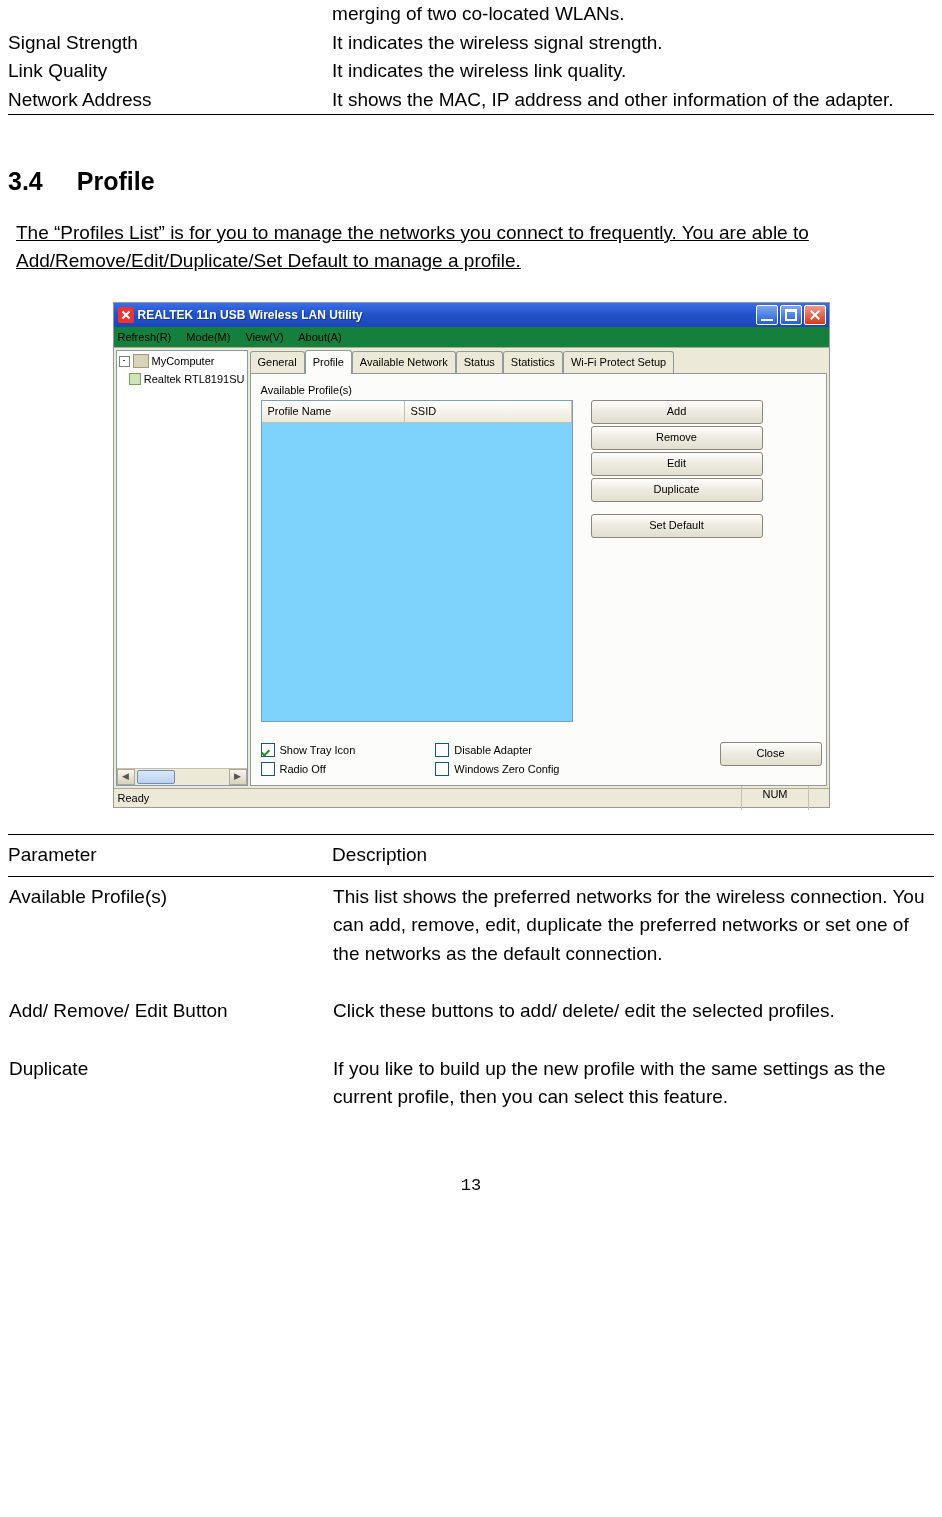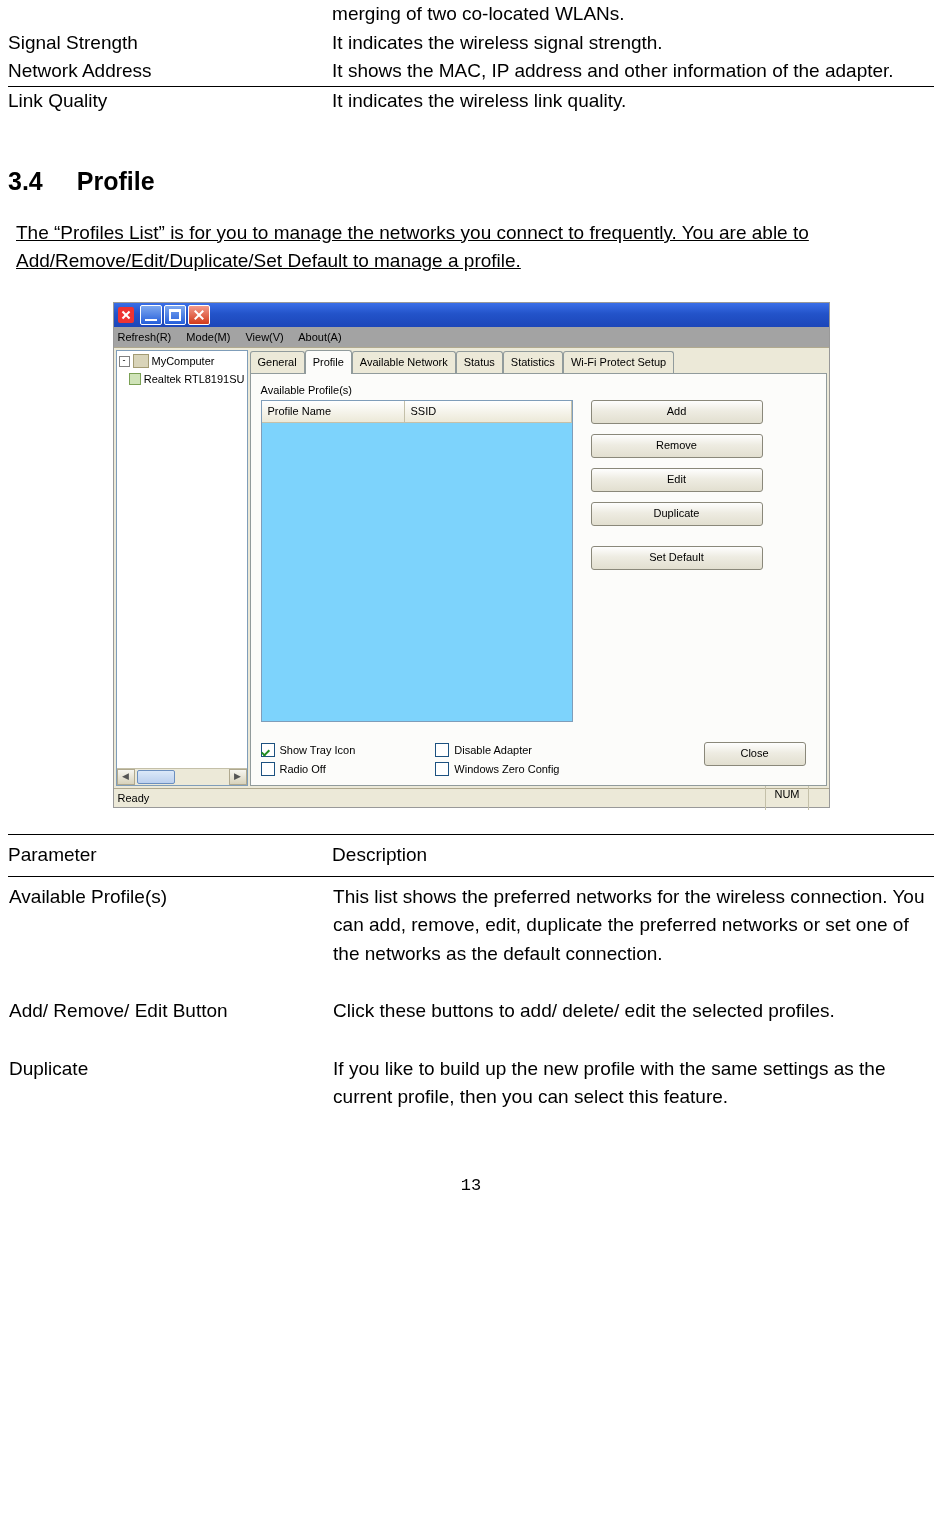--- a/index.html
+++ b/index.html
@@ -24,21 +24,21 @@
   .titlebar .ticon:before,.titlebar .ticon:after{content:"";position:absolute;left:3px;right:3px;top:7px;height:2px;background:#fff;}
   .titlebar .ticon:before{transform:rotate(45deg);} .titlebar .ticon:after{transform:rotate(-45deg);}
   .titlebar .ttext{font-weight:bold;font-size:12px;text-shadow:1px 1px 0 rgba(0,0,0,.3);flex:1;white-space:nowrap;overflow:hidden;}
   .winbtns{display:flex;margin-right:3px;}
   .winbtn{width:20px;height:18px;margin-left:2px;border:1px solid #fff;border-radius:2px;background:linear-gradient(to bottom,#7ea8ef,#245edb);position:relative;}
   .winbtn.close{background:linear-gradient(to bottom,#f39a8b,#d23a1a);}
   .winbtn.min:after{content:"";position:absolute;left:4px;right:4px;bottom:3px;height:2px;background:#fff;}
   .winbtn.max:after{content:"";position:absolute;left:4px;right:4px;top:3px;bottom:3px;border:2px solid #fff;border-top-width:3px;}
   .winbtn.close:before,.winbtn.close:after{content:"";position:absolute;left:4px;right:4px;top:8px;height:2px;background:#fff;}
   .winbtn.close:before{transform:rotate(45deg);} .winbtn.close:after{transform:rotate(-45deg);}
-  .menubar{background:#a3a3a3;border-bottom:1px solid #b0a98f;padding:2px 4px;font-size:11px;}
+  .menubar{background:#15803d;border-bottom:1px solid #b0a98f;padding:2px 4px;font-size:11px;}
   .menubar span{margin-right:12px;}
   .body2{display:flex;height:440px;}
   
   .treepane{width:130px;background:#fff;border:1px solid #7f9db9;margin:2px;display:flex;flex-direction:column;}
   .treebody{flex:1;padding:2px;overflow:hidden;white-space:nowrap;font-size:11px;}
   .treebody .n1{display:flex;align-items:center;}
   .treebody .box{width:9px;height:9px;border:1px solid #808080;margin-right:3px;text-align:center;line-height:7px;font-size:9px;color:#000;}
   .treebody .cico{width:14px;height:12px;background:#d9d4b9;border:1px solid #a39b73;margin-right:3px;}
   .treebody .n2{display:flex;align-items:center;margin-left:10px;margin-top:1px;}
   .treebody .nico{width:14px;height:10px;background:#cfe3b8;border:1px solid #7aa054;margin-right:3px;}
@@ -53,34 +53,34 @@
   .tab.on{background:#fcfcfa;padding-top:3px;padding-bottom:3px;position:relative;}
   .tab.on:after{content:"";position:absolute;left:0;right:0;bottom:-1px;height:2px;background:#fcfcfa;}
   .tabpage{flex:1;background:#fcfcfa;border:1px solid #919b9c;padding:8px 10px 8px 10px;position:relative;}
   .aplabel{font-size:11px;margin-bottom:2px;}
   .pflex{display:flex;}
   .plist{width:310px;height:320px;border:1px solid #7f9db9;background:#7dd3fc;}
   .plhdr{display:flex;background:linear-gradient(to bottom,#fff,#ece9d8);border-bottom:1px solid #c4c0a9;font-size:11px;}
   .plhdr div{padding:2px 6px;border-right:1px solid #c4c0a9;}
   .plhdr .c1{width:130px;} .plhdr .c2{flex:1;}
   .btncol{margin-left:18px;display:flex;flex-direction:column;}
-  .xpbtn{width:170px;height:22px;margin-bottom:10px;background:linear-gradient(to bottom,#fefefe,#eeece2 45%,#e2dfd0);border:1px solid #8a887a;border-radius:3px;font-size:11px;text-align:center;line-height:20px;font-family:Tahoma,sans-serif;}
+  .xpbtn{width:170px;height:22px;margin-bottom:2px;background:linear-gradient(to bottom,#fefefe,#eeece2 45%,#e2dfd0);border:1px solid #8a887a;border-radius:3px;font-size:11px;text-align:center;line-height:20px;font-family:Tahoma,sans-serif;}
   .btncol .gap{height:10px;}
   
-  .bottomrow{position:absolute;left:10px;right:20px;bottom:6px;display:flex;align-items:flex-start;}
+  .bottomrow{position:absolute;left:10px;right:4px;bottom:6px;display:flex;align-items:flex-start;}
   .cbblock{display:flex;flex-direction:column;font-size:11px;}
   .cbblock label{display:flex;align-items:center;margin-bottom:2px;white-space:nowrap;}
   .cb{width:12px;height:12px;border:1px solid #1c5180;background:#fff;margin-right:5px;display:inline-block;position:relative;}
   .cb.on:after{content:"";position:absolute;left:1px;top:4px;width:3px;height:6px;border:solid #1f8b1f;border-width:0 2px 2px 0;transform:rotate(45deg);}
   .bottomrow .col2{margin-left:80px;}
   .closewrap{margin-left:auto;border-radius:8px;}
   .closewrap .xpbtn{width:100px;margin:0;}
   .statusbar{height:18px;background:#ece9d8;border-top:1px solid #b0a98f;display:flex;align-items:center;font-size:11px;padding:0 4px;}
   .statusbar .spacer{flex:1;}
-  .statusbar .cell{border:1px solid #c4c0a9;border-top:none;border-bottom:none;padding:0 8px;height:24px;line-height:16px;}
+  .statusbar .cell{border:1px solid #c4c0a9;border-top:none;border-bottom:none;padding:0 20px;height:24px;line-height:16px;}
   .statusbar .grip{width:16px;}
   
   .ptable2{width:100%;border-collapse:collapse;}
   .ptable2 .hdr td{padding:6px 0;margin-left:43px;}
   .ptable2 .topline td{border-top:1px solid #000;}
   .ptable2 .midline td{border-top:1px solid #000;}
   .ptable2 td{vertical-align:top;}
   .ptable2 .pcol{width:35%;}
   .pagenum{text-align:center;font-family:Liberation Mono, monospace;font-size:17px;margin-top:60px;}
 </style>
@@ -91,39 +91,40 @@
 <table class="ptable">
   <tbody>
         <tr>
     <td class="pcol"></td>
     <td class="dcol">merging of two co-located WLANs.</td>
   </tr>
   <tr class="rowgap">
     <td class="pcol">Signal Strength</td>
     <td class="dcol">It indicates the wireless signal strength.</td>
   </tr>
+  <tr class="rowgap">
+    <td class="pcol">Link Quality</td>
+    <td class="dcol">It indicates the wireless link quality.</td>
+  </tr>
   <tr class="rowgap endrule">
     <td class="pcol">Network Address</td>
     <td class="dcol">It shows the MAC, IP address and other information of the adapter.</td>
-  </tr>
-  <tr class="rowgap">
-    <td class="pcol">Link Quality</td>
-    <td class="dcol">It indicates the wireless link quality.</td>
   </tr>
 </tbody>
     </table>
 
 <h2 class="section">
   <span class="num">3.4</span><span>Profile</span>
 </h2>
 <p class="intro">The “Profiles List” is for you to manage the networks you connect to frequently. You are able to Add/Remove/Edit/Duplicate/Set Default to manage a profile.</p>
 
 <div class="figwrap">
   <div class="titlebar">
     <span class="ticon"></span>
+    <span class="ttext">REALTEK 11n USB Wireless LAN Utility</span>
     <div class="winbtns">
       <span class="winbtn min"></span>
       <span class="winbtn max"></span>
       <span class="winbtn close"></span>
     </div>
   </div>
   <div class="menubar">
     <span>Refresh(R)</span>
     <span>Mode(M)</span>
     <span>View(V)</span>

